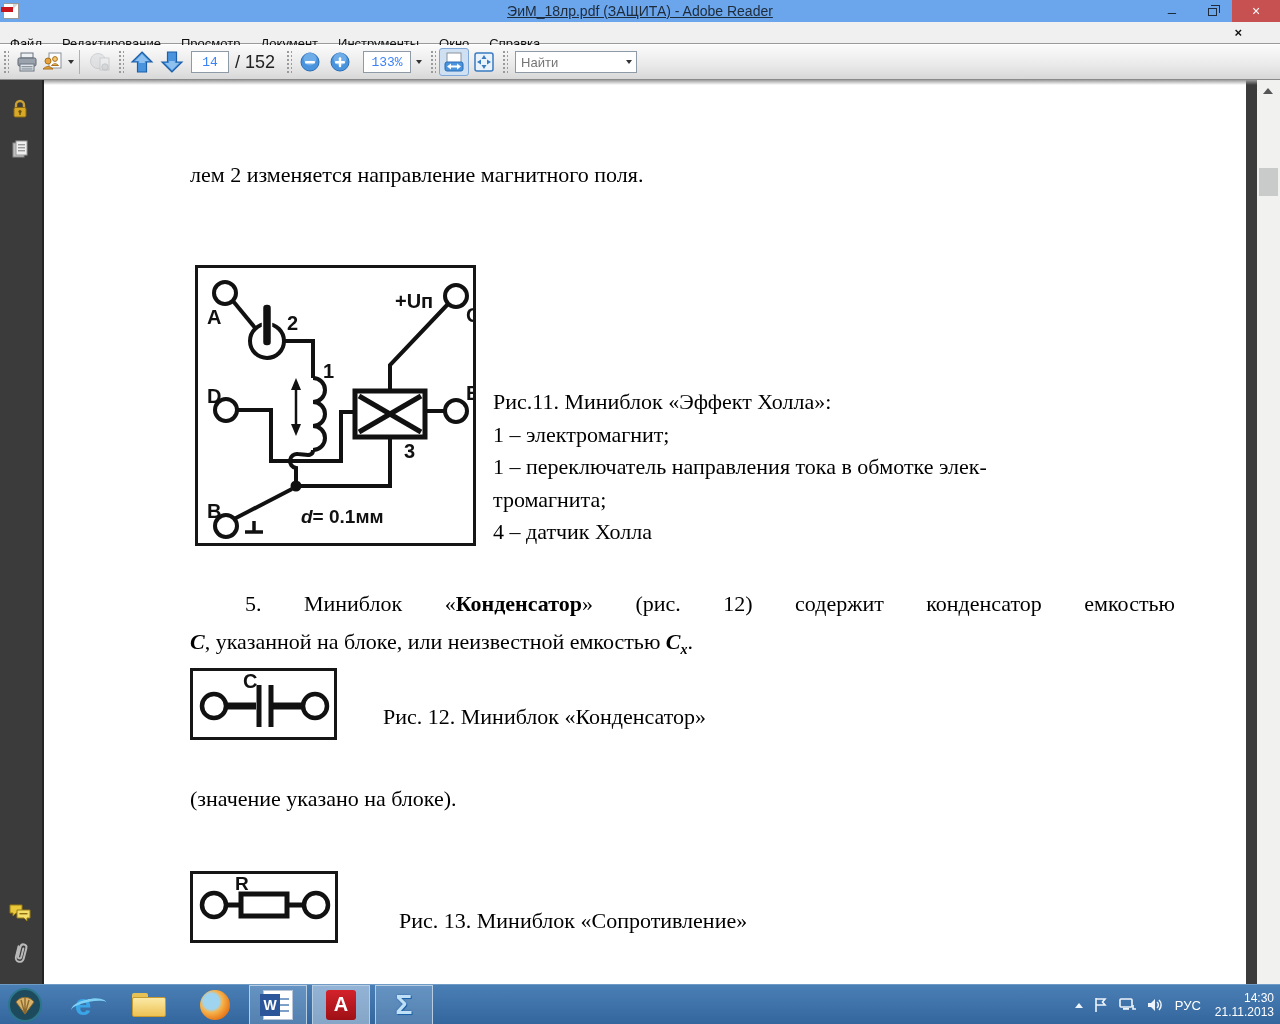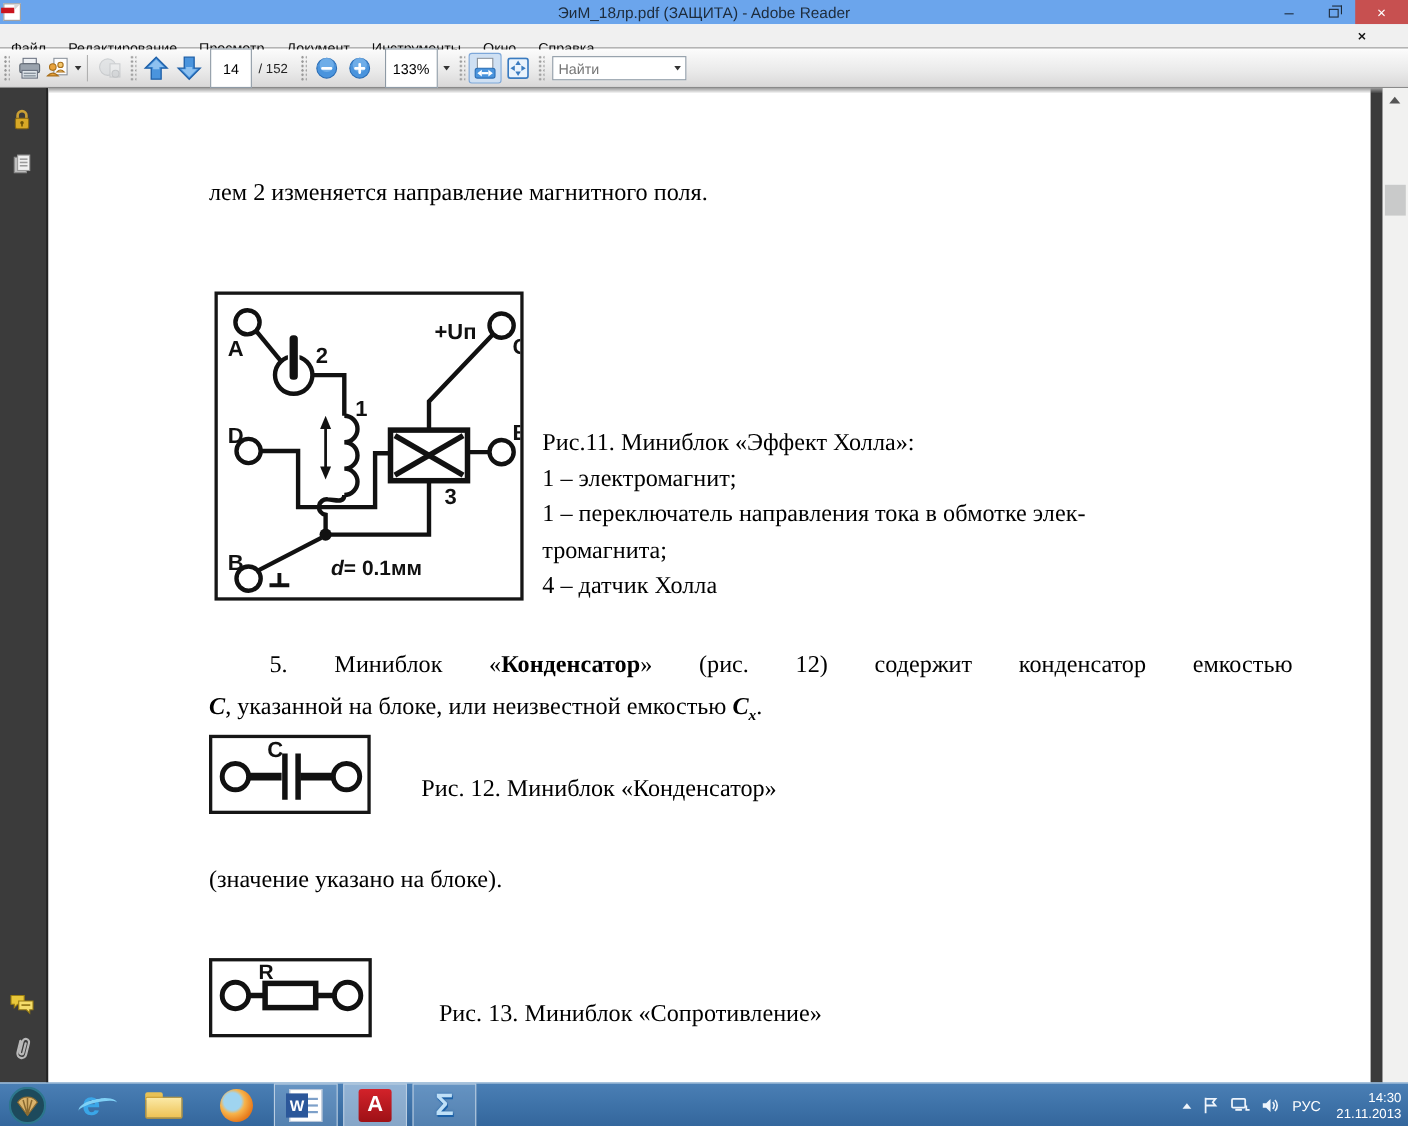--- a/index.html
+++ b/index.html
@@ -5,21 +5,21 @@
   * { margin:0; padding:0; box-sizing:border-box; }
   html,body { width:1280px; height:1024px; overflow:hidden; font-family:"Liberation Sans",sans-serif; }
   #window { position:relative; width:1280px; height:1024px; background:#fff; }
 
   
   .titlebar { position:absolute; left:0; top:0; width:1280px; height:22px;
     background:#6ba5ec; display:flex; align-items:center; }
   .app-icon { width:16px; height:16px; margin-left:3px; position:relative; background:#fff; border:1px solid #999; }
   .app-icon::before { content:""; position:absolute; left:-3px; top:3px; width:12px; height:5px; background:#c9151e; }
   .app-icon::after { content:""; position:absolute; right:0; top:0; border-left:5px solid #d6d6d6; border-bottom:5px solid transparent; }
-  .title-text { position:absolute; left:0; right:0; text-align:center; font-size:14px; color:#1d2b3a; }
+  .title-text { position:absolute; left:0; right:0; text-align:center; font-size:14px; color:#1d2b3a;text-decoration:underline; }
   .win-controls { position:absolute; right:0; top:0; height:22px; display:flex; }
   .win-btn { width:40px; height:22px; display:flex; align-items:center; justify-content:center;
     color:#1d2b3a; font-size:15px; }
   .win-btn.close { width:48px; background:#c75050; color:#fff; font-size:14px; }
   .restore-glyph { width:9px; height:8px; border:1px solid #1d2b3a; position:relative; background:transparent; margin-top:1px;}
   .restore-glyph::before { content:""; position:absolute; left:2px; top:-4px; width:8px; height:7px; border:1px solid #1d2b3a; border-bottom:none; border-left:none;}
 
   
   .menubar { position:absolute; left:0; top:22px; width:1280px; height:22px; background:#f0f0f0;
     display:flex; align-items:center; font-size:13px; color:#111; border-bottom:1px solid #9a9a9a; }
@@ -29,25 +29,25 @@
   
   .toolbar { position:absolute; left:0; top:45px; width:1280px; height:35px;
     background:linear-gradient(#fbfbfb,#e9e9e9 60%,#d9d8d8); border-bottom:1px solid #8a8a8a;
     display:flex; align-items:center; }
   .grip { width:6px; height:24px; margin:0 3px;
     background-image:radial-gradient(circle,#9a9a9a 1px,transparent 1.2px); background-size:4px 4px; }
   .tb-sep { width:1px; height:24px; background:#b0b0b0; margin:0 5px; }
   .tb-btn { height:28px; min-width:30px; display:flex; align-items:center; justify-content:center; border-radius:3px; }
   .tb-btn.disabled { opacity:.4; }
   .tb-btn.pressed { background:#cfe0f3; border:1px solid #7da7d9; }
-  .tb-input { height:36px; border:1px solid #8e9aa5; background:#fff; font-size:13px; text-align:center;
-    font-family:Liberation Sans, sans-serif; color:#000000; }
+  .tb-input { height:22px; border:1px solid #8e9aa5; background:#fff; font-size:13px; text-align:center;
+    font-family:Liberation Mono, monospace; color:#3b82f6; }
   .caret { width:0; height:0; border-left:3.5px solid transparent; border-right:3.5px solid transparent;
     border-top:4.5px solid #333; margin-left:4px; }
-  .page-total { font-size:12px; color:#222; margin:0 8px 0 6px; white-space:nowrap; }
+  .page-total { font-size:18px; color:#222; margin:0 8px 0 6px; white-space:nowrap; }
   .search-wrap { height:22px; width:122px; border:1px solid #8e9aa5; background:#fff;
     display:flex; align-items:center; margin-left:4px; }
   .search-wrap input { flex:1; border:none; outline:none; font-size:13px; padding-left:5px; min-width:10px;
     font-family:"Liberation Sans",sans-serif; color:#444; background:transparent; }
   .search-wrap .caret { margin:0 4px 0 0; }
 
   
   .sidebar { position:absolute; left:0; top:80px; width:44px; height:904px; background:#3b3b3b; border-right:2px solid #232323; }
   .side-icon { position:absolute; left:9px; width:22px; height:22px; display:flex; align-items:center; justify-content:center; }
 

